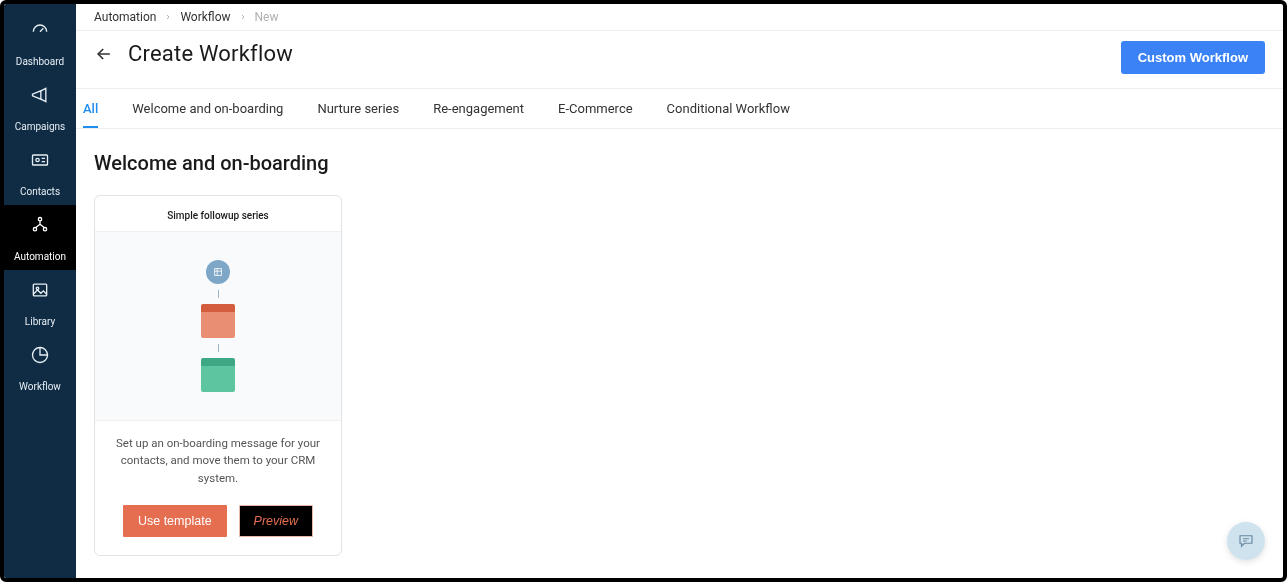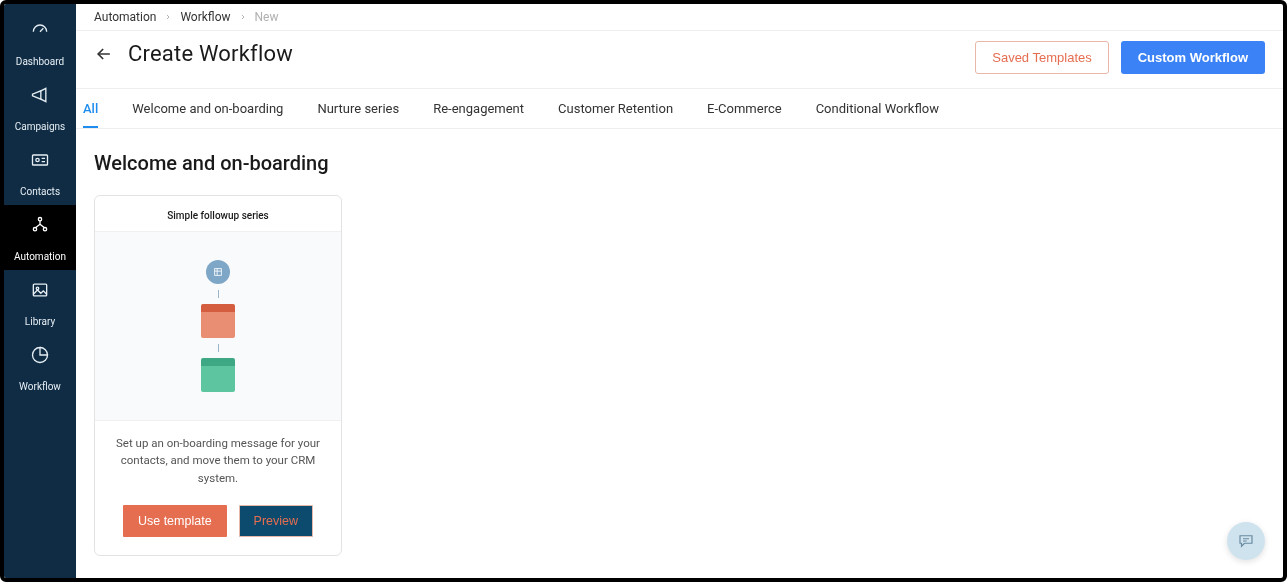--- a/index.html
+++ b/index.html
@@ -47,21 +47,21 @@
     .node-box { border-radius:3px; width:34px; display:flex; flex-direction:column; align-items:center; }
     .node-red .hdr { background:#d45c3f; height:8px; width:100%; border-radius:2px 2px 0 0; }
     .node-red .body { background:#e98e72; height:26px; width:100%; border-radius:0 0 2px 2px; }
     .node-green .hdr { background:#3ea884; height:8px; width:100%; border-radius:2px 2px 0 0; }
     .node-green .body { background:#5dc59f; height:26px; width:100%; border-radius:0 0 2px 2px; }
     .connector { width:1px; height:8px; background:#9bb4c7; }
     .card-desc { font-size:11.5px; color:#555; text-align:center; padding:14px 18px 4px; line-height:1.5; }
     .card-actions { display:flex; justify-content:center; gap:12px; padding:14px 0 18px; }
     .btn-sm { font-size:12.5px; padding:8px 14px; border-radius:1px; cursor:pointer; border:1px solid transparent; }
     .btn-sm.primary { background:#e66e50; color:#fff; }
-    .btn-sm.outline { color:#e66e50; border-color:#e8b7a8; background:#0c4a6e; }
+    .btn-sm.outline { color:#e66e50; border-color:#e8b7a8; background:#000000;font-style:italic; }
 
     .fab { position:absolute; right:18px; bottom:18px; width:38px; height:38px; border-radius:50%; background:#cfe3ef; display:flex; align-items:center; justify-content:center; cursor:pointer; box-shadow:0 2px 6px rgba(0,0,0,0.12); }
     .fab svg { stroke:#6a8aa0; fill:none; stroke-width:1.6; }
   </style>
 </head>
 <body>
 
 <div class="frame">
   <div class="app">
 
@@ -129,31 +129,29 @@
 
       <div class="header">
         <div class="header-left">
           <svg class="back-arrow" width="20" height="20" viewBox="0 0 24 24" fill="none" stroke-width="2">
               <path d="M19 12H5"></path>
               <path d="M11 6l-6 6 6 6"></path>
             </svg>
           <h1 class="page-title">Create Workflow</h1>
         </div>
         <div class="header-right">
-          <button class="btn btn-outline">Saved Templates</button>
           <button class="btn btn-primary">Custom Workflow</button>
         </div>
       </div>
 
       <div class="tabs">
         <div class="tab active">All</div>
         <div class="tab">Welcome and on-boarding</div>
         <div class="tab">Nurture series</div>
         <div class="tab">Re-engagement</div>
-        <div class="tab">Customer Retention</div>
         <div class="tab">E-Commerce</div>
         <div class="tab">Conditional Workflow</div>
       </div>
 
       <div class="content">
         <h2 class="section-title">Welcome and on-boarding</h2>
 
         <div class="card">
           <div class="card-top">
             <div class="card-title">Simple followup series</div>

